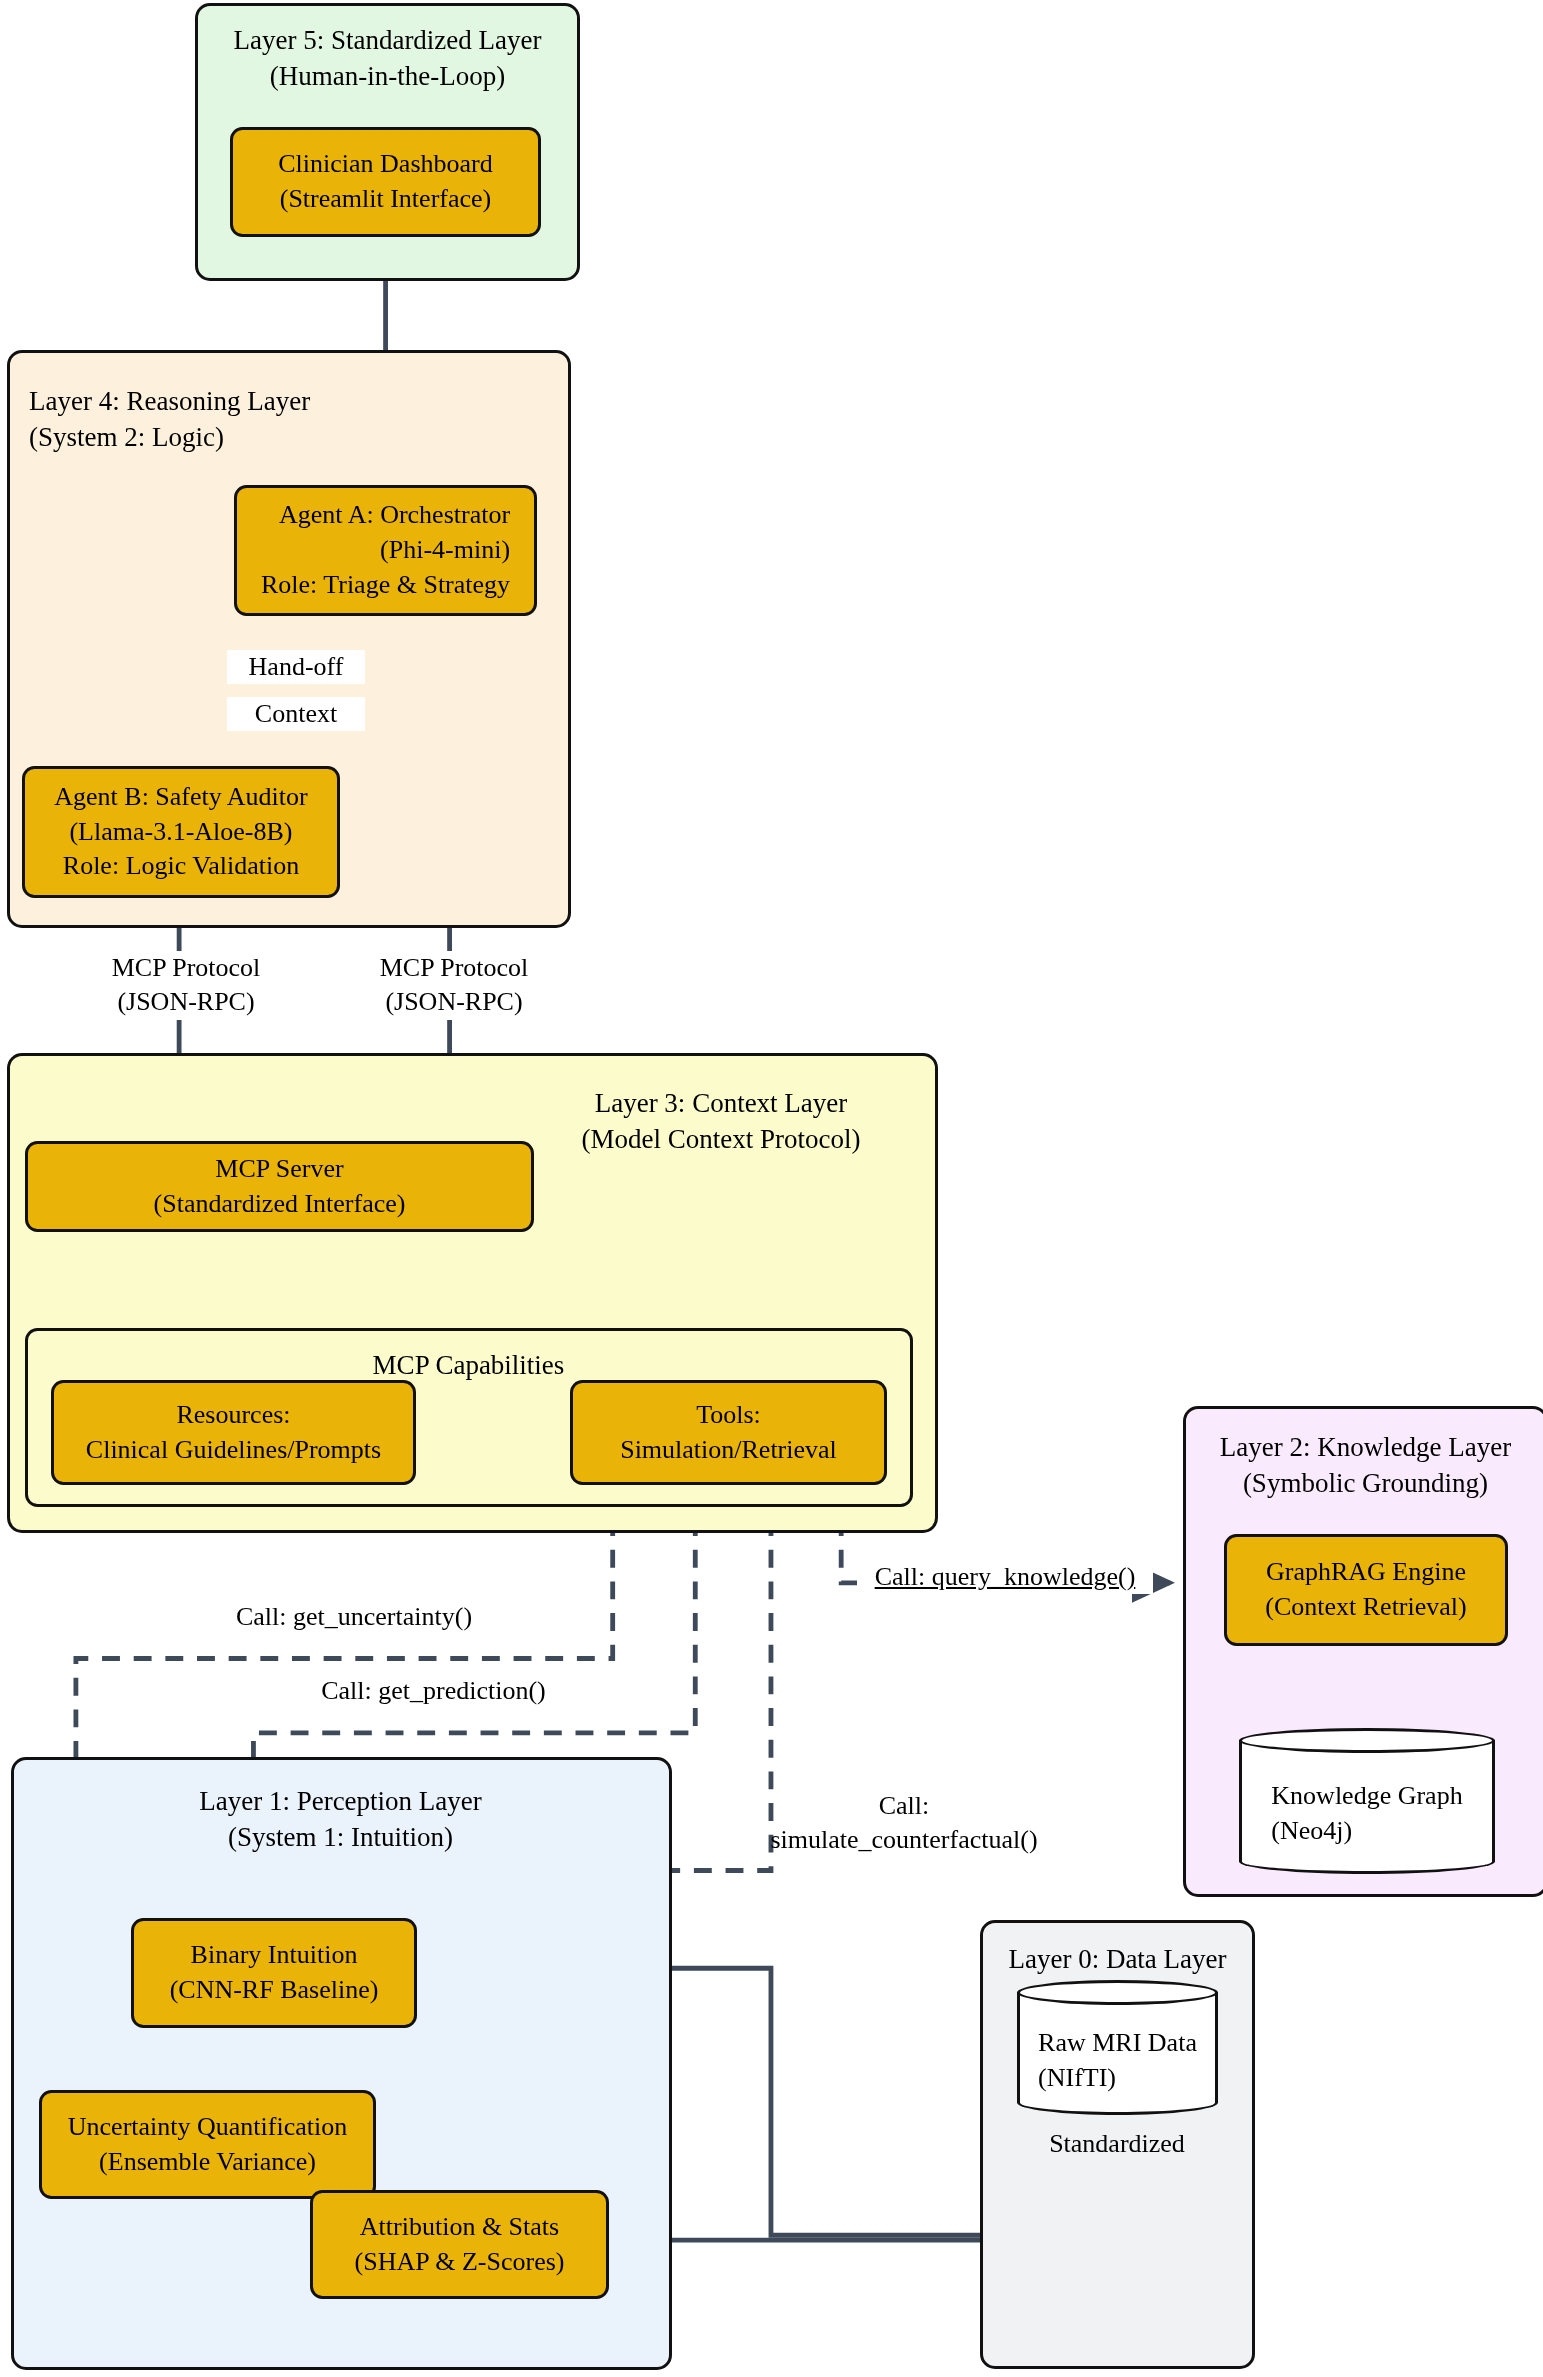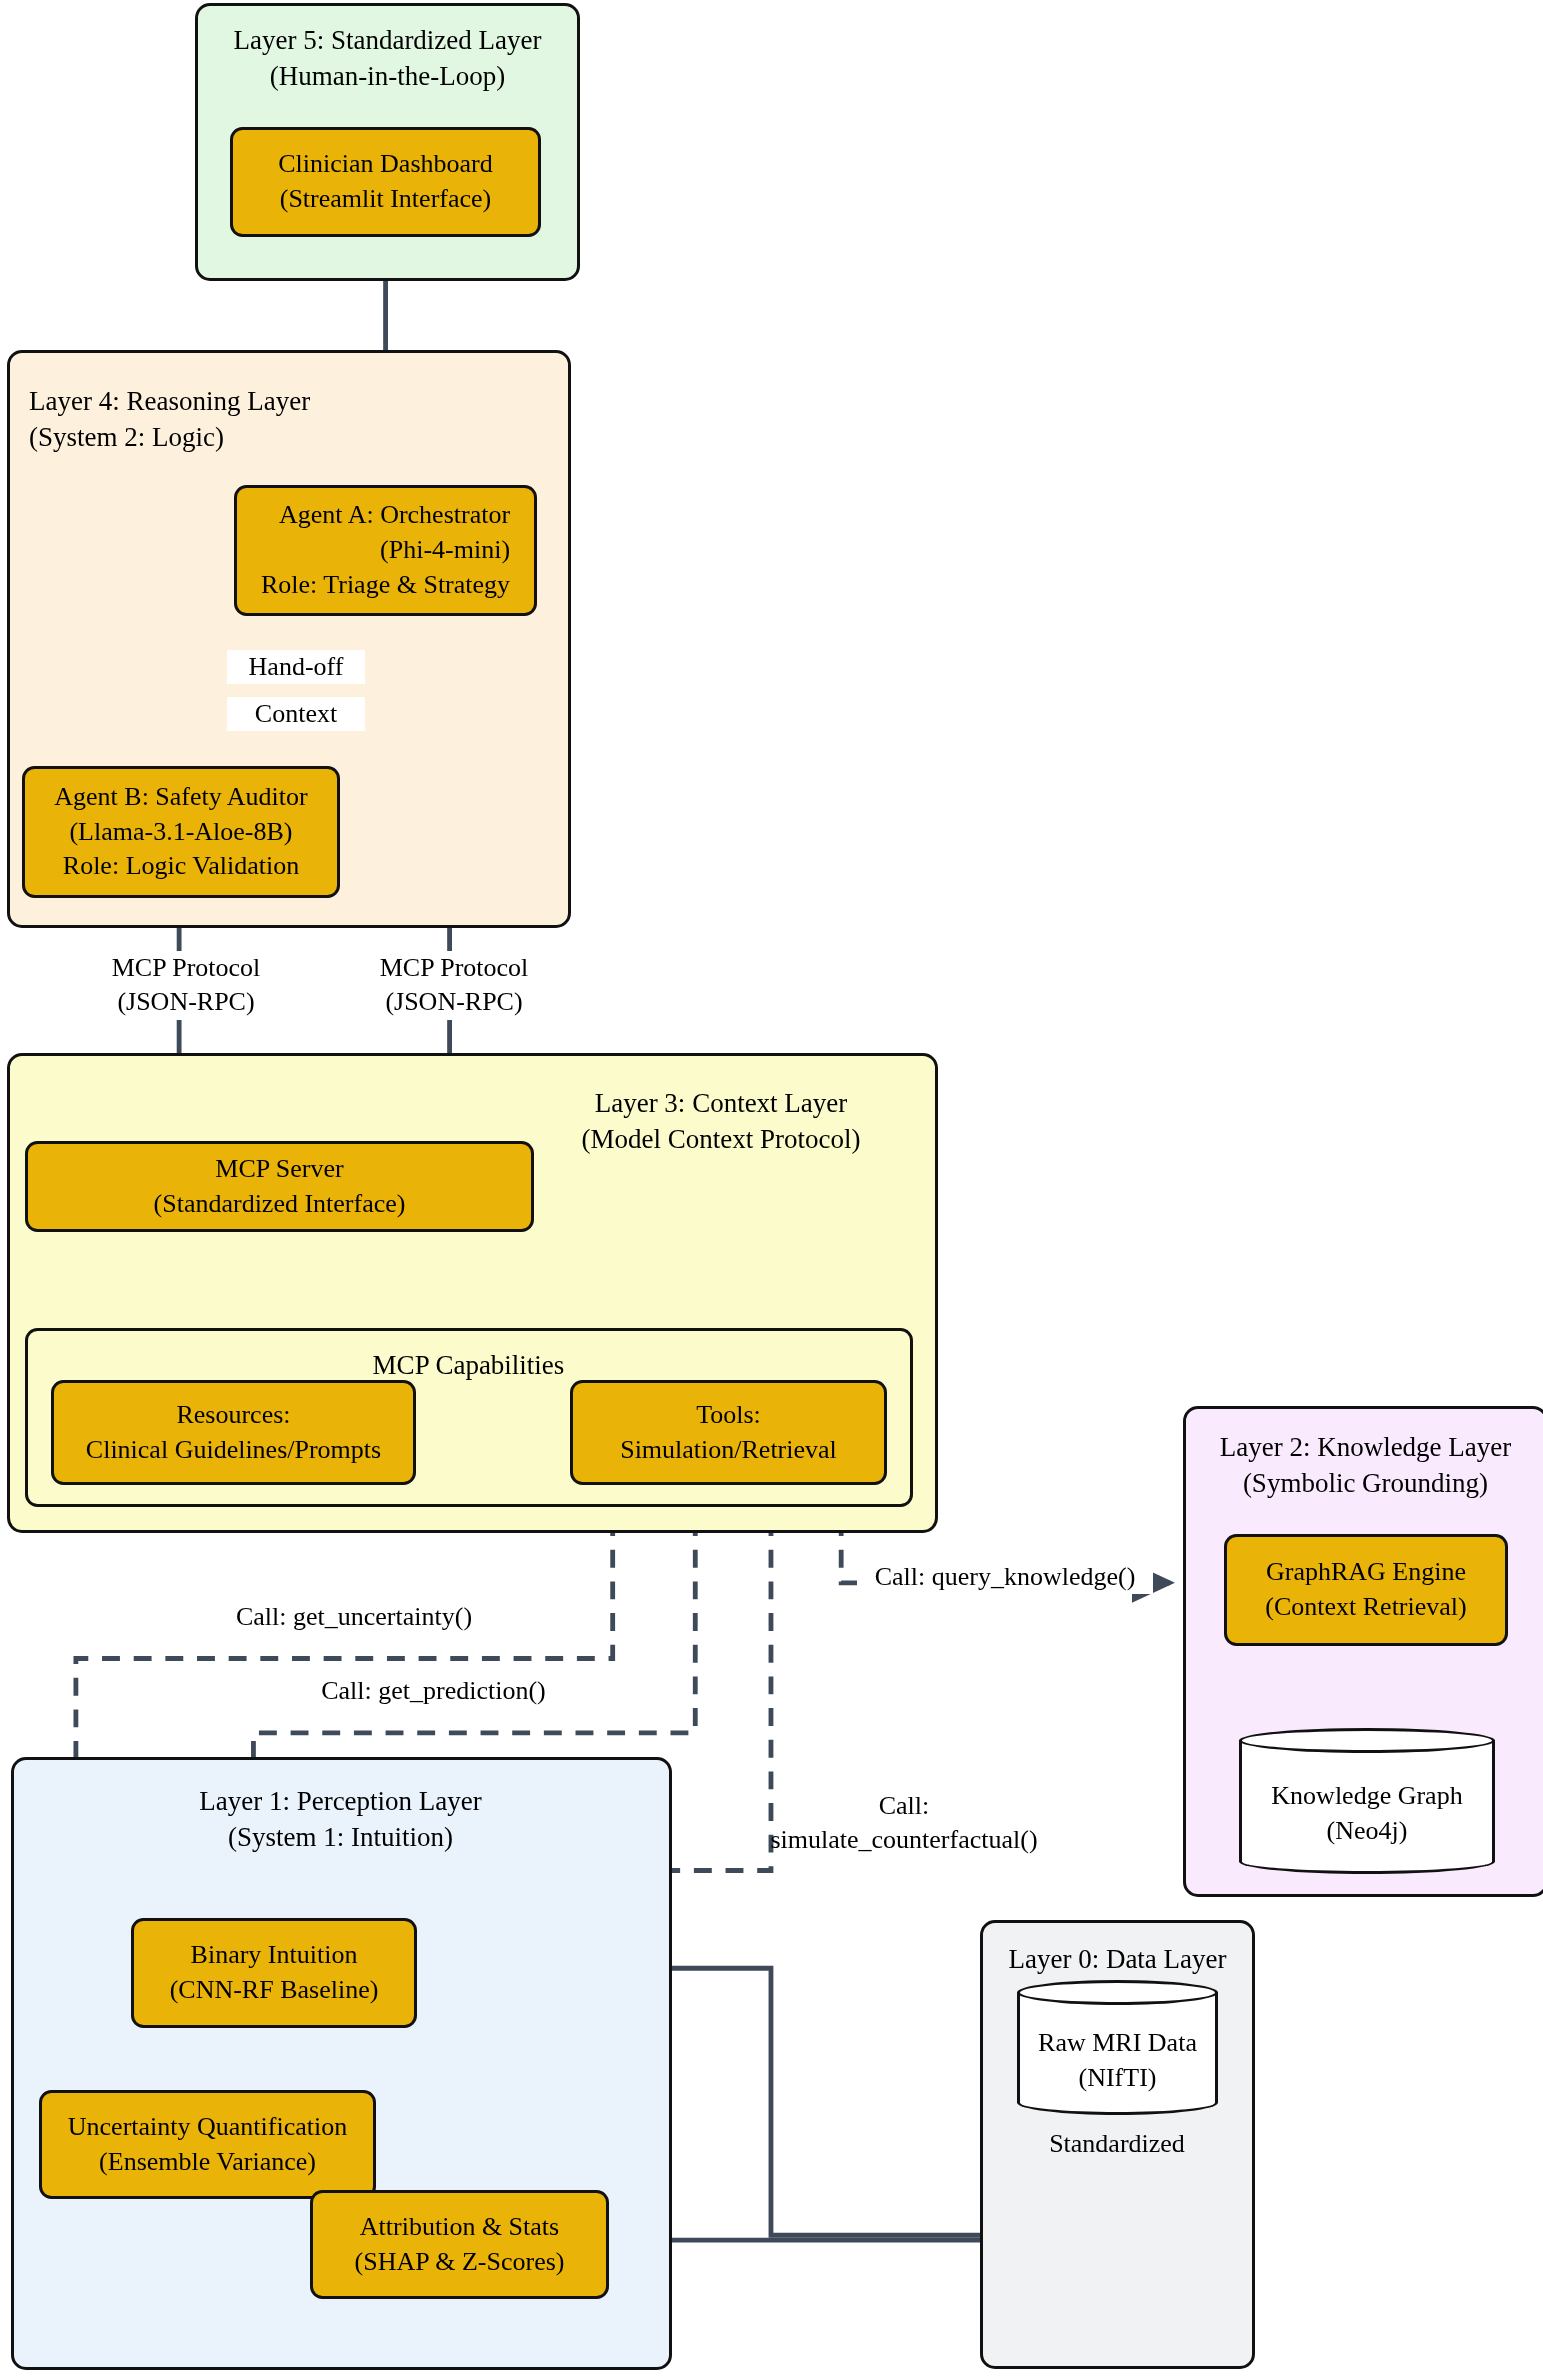--- a/index.html
+++ b/index.html
@@ -70,21 +70,21 @@
   .cyl .top{
     position:absolute;left:0;right:0;top:0;height:25px;
     background:#ffffff;
     border:3.4px solid #111;
     border-radius:50%;
     box-sizing:border-box;
   }
   .cyl .lbl{
     position:absolute;left:0;right:0;top:32px;bottom:5.5px;
     display:flex;flex-direction:column;align-items:center;justify-content:center;
-    font-size:26px;line-height:1.34;white-space:pre-line;text-align:center;
+    font-size:26px;line-height:1.34;white-space:pre-line;text-align:left;
   }
   
   .flabel{
     position:absolute;
     font-size:26px;
     line-height:1.32;
     white-space:pre-line;
     background:#ffffff;
     text-align:center;
   }
@@ -195,21 +195,21 @@
 
   <div class="cyl" style="left:1239px;top:1728px;width:256px;height:146px;">
     <div class="body"></div>
     <div class="top"></div>
     <div class="lbl">Knowledge Graph
 (Neo4j)</div>
   </div>
 
   <div class="flabel" style="left:206px;top:1600px;width:296px;">Call: get_uncertainty()</div>
   <div class="flabel" style="left:296px;top:1674px;width:275px;">Call: get_prediction()</div>
-  <div class="flabel" style="left:857px;top:1560px;width:296px;">Call: query_knowledge()</div>
+  <div class="flabel" style="left:857px;top:1560px;width:296px;text-decoration:underline;">Call: query_knowledge()</div>
   <div class="flabel nobg" style="left:756px;top:1769px;width:296px;text-align:center;margin-top:20px;">Call:
 simulate_counterfactual()</div>
 
   <div class="layer" style="left:11px;top:1757px;width:661px;height:613px;background:#eaf2fc;"></div>
   <div class="layer-title" style="left:103px;top:1784px;width:475px;">Layer 1: Perception Layer
 (System 1: Intuition)</div>
 
   <div class="node" style="left:131px;top:1918px;width:286px;height:110px;">Binary Intuition
 (CNN-RF Baseline)</div>
 

